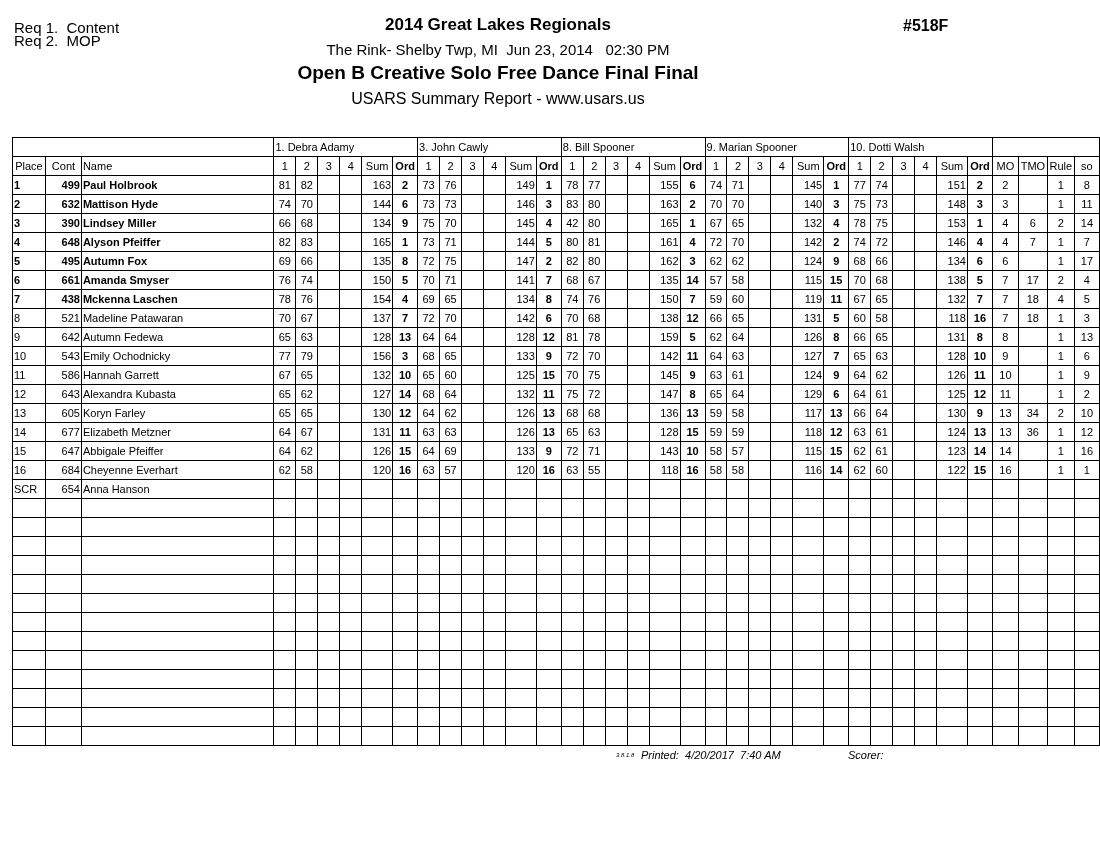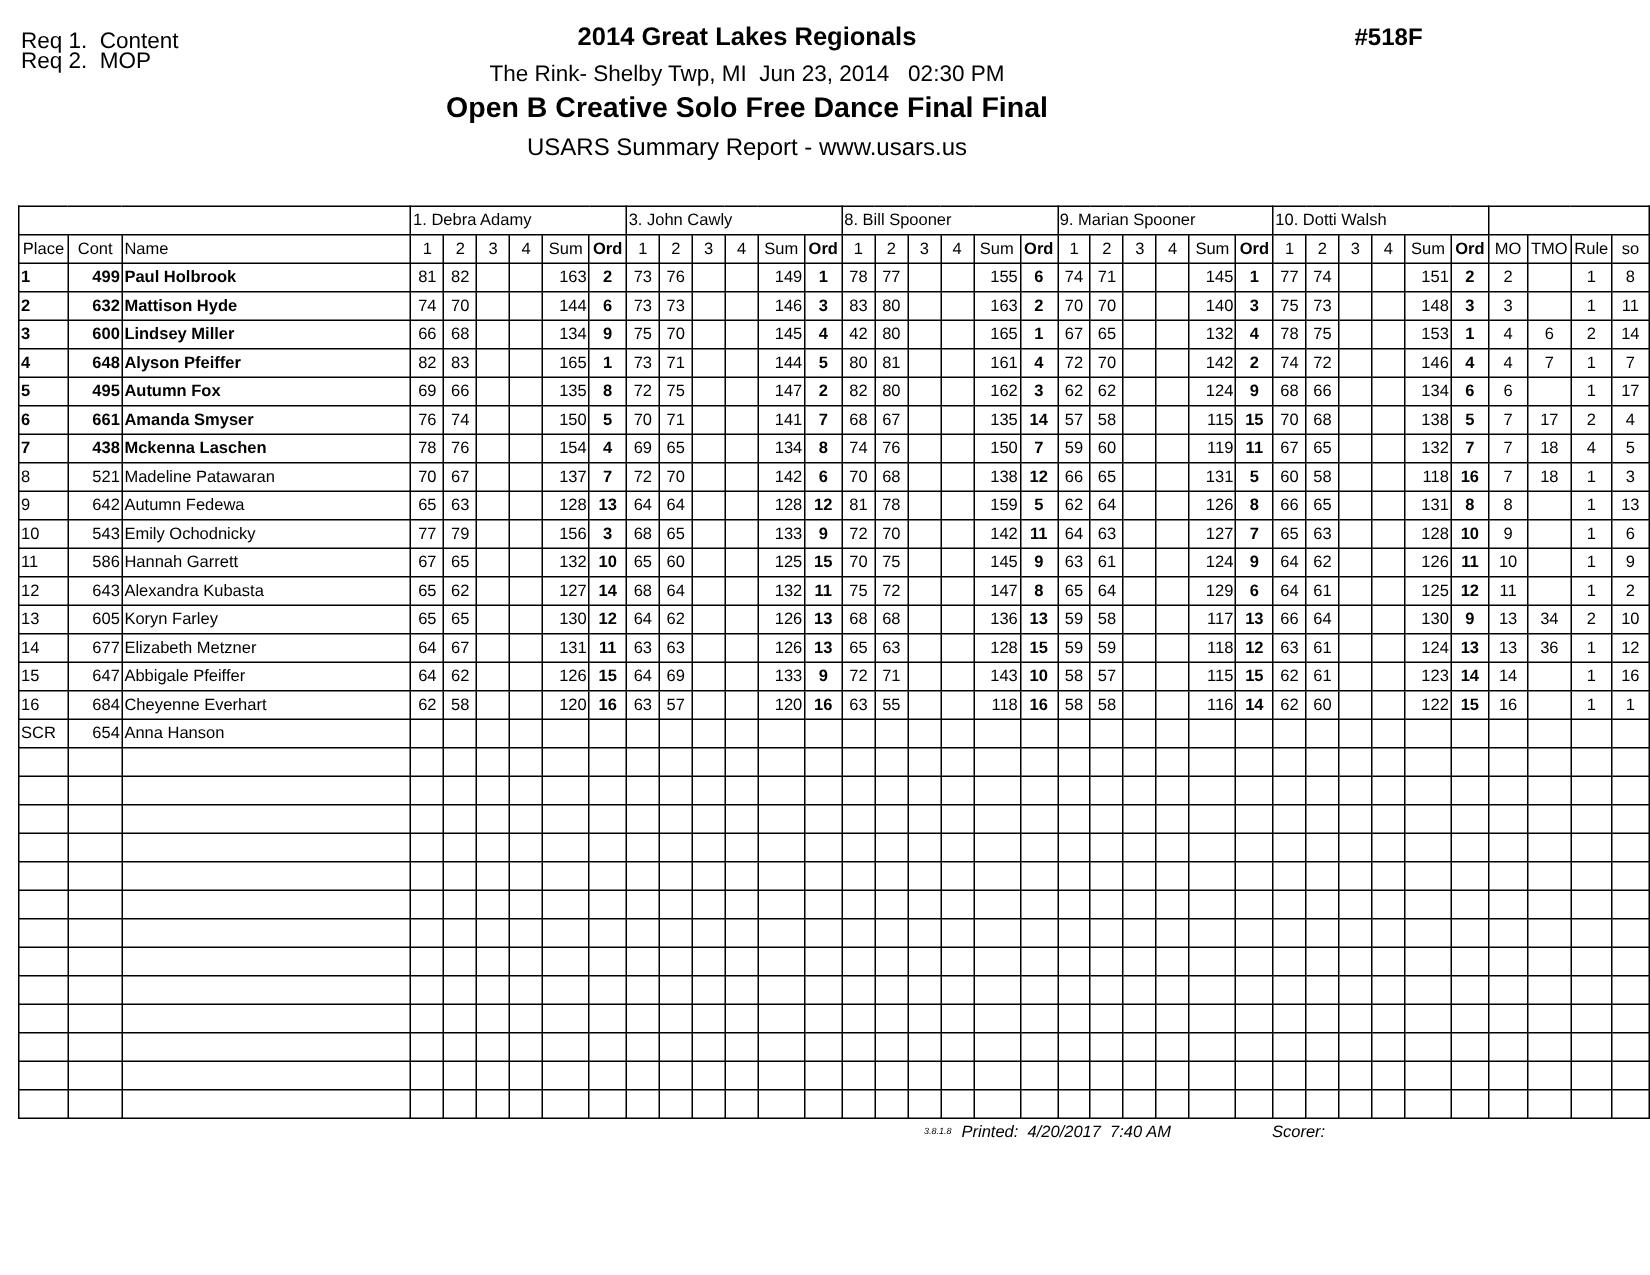--- a/index.html
+++ b/index.html
@@ -226,21 +226,21 @@
           <td class="sc"></td>
           <td class="sm">148</td>
           <td class="ord">3</td>
           <td class="rc">3</td>
           <td class="rc"></td>
           <td class="rc">1</td>
           <td class="rc">11</td>
         </tr>
         <tr>
           <td class="pc b">3</td>
-          <td class="ct b">600</td>
+          <td class="ct b">390</td>
           <td class="nm b">Lindsey Miller</td>
           <td class="sc">66</td>
           <td class="sc">68</td>
           <td class="sc"></td>
           <td class="sc"></td>
           <td class="sm">134</td>
           <td class="ord">9</td>
           <td class="sc">75</td>
           <td class="sc">70</td>
           <td class="sc"></td>

